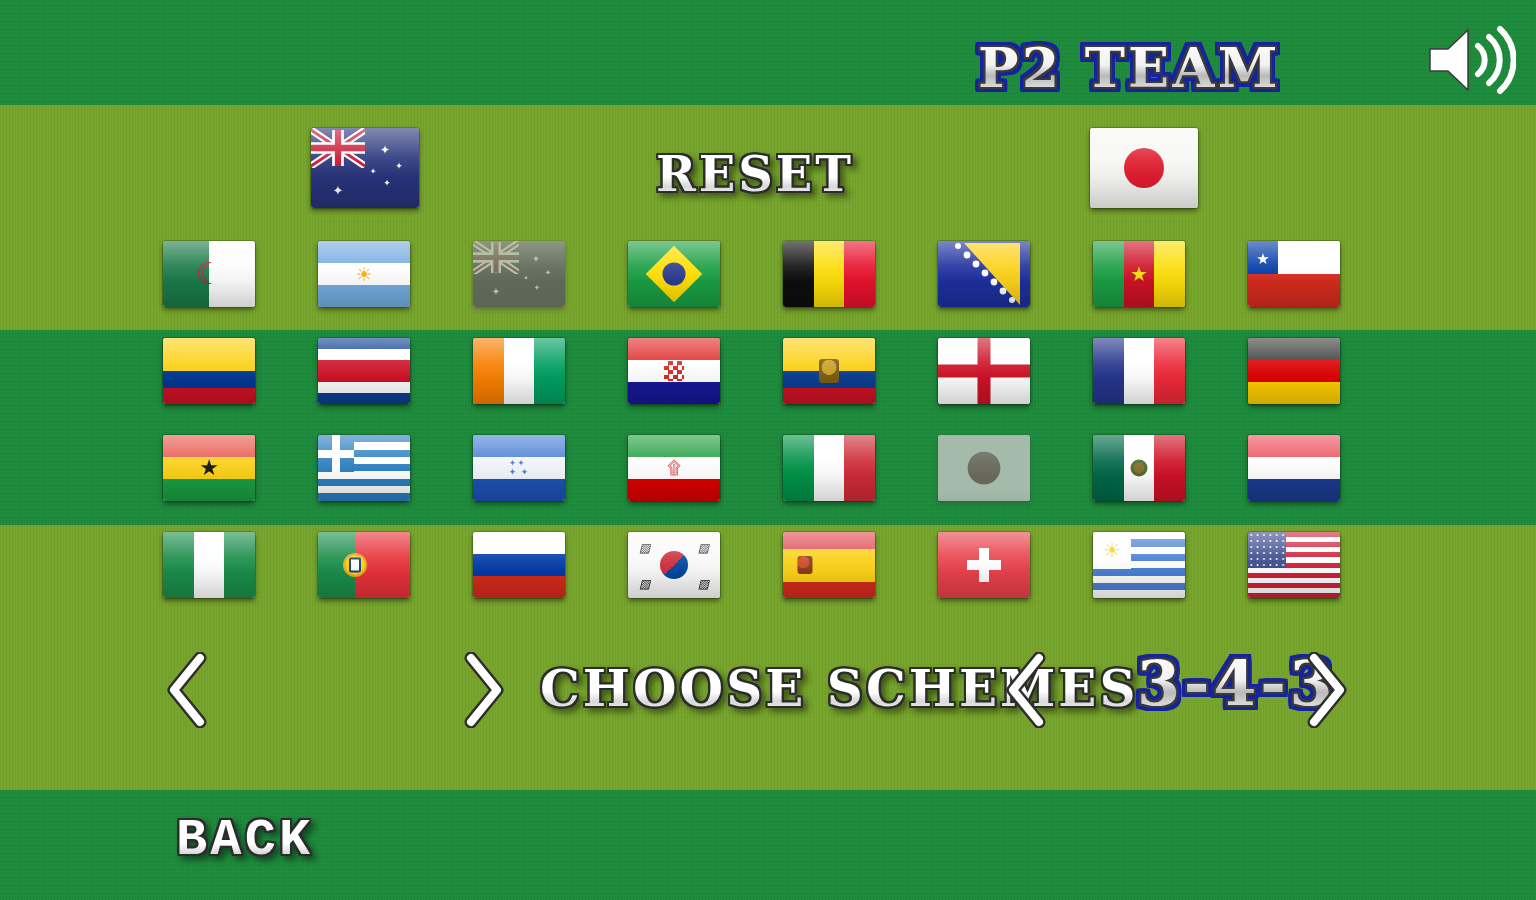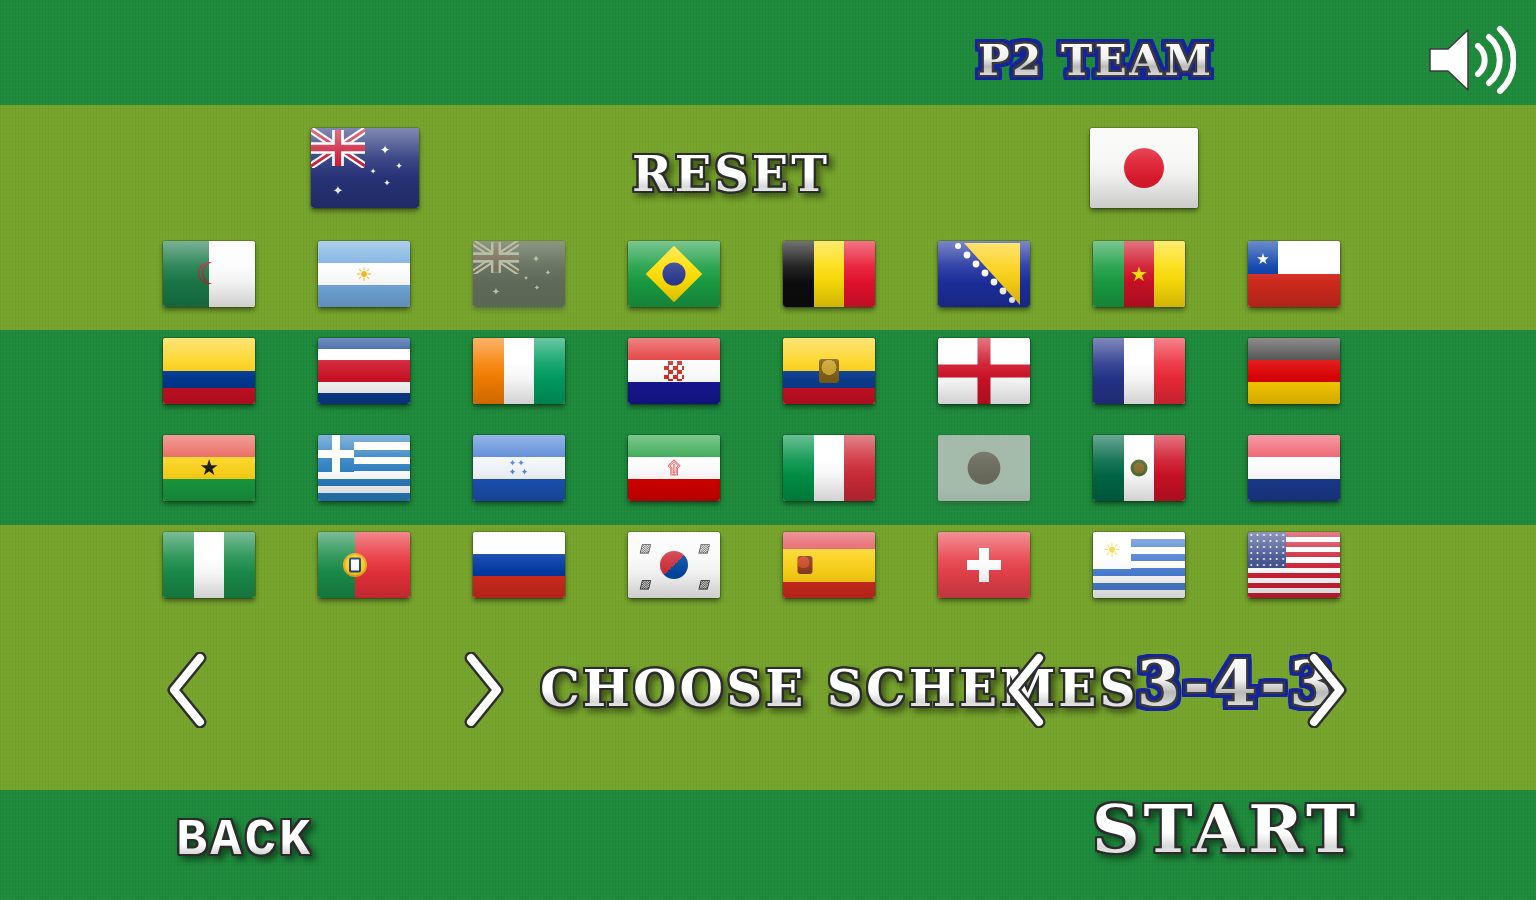--- a/index.html
+++ b/index.html
@@ -61,32 +61,32 @@
     -webkit-background-clip:text; background-clip:text; color:transparent;
     filter:
       drop-shadow(2px 0 0 #3a3a3a) drop-shadow(-2px 0 0 #3a3a3a)
       drop-shadow(0 2px 0 #3a3a3a) drop-shadow(0 -2px 0 #3a3a3a)
       drop-shadow(3px 0 0 #15239c) drop-shadow(-3px 0 0 #15239c)
       drop-shadow(0 3px 0 #15239c) drop-shadow(0 -3px 0 #15239c);
   }
 
   
   #p1-team-title { position:absolute; left:212px; top:36px; font-size:62px; }
-  #p2-team-title { position:absolute; left:978px; top:36px; font-size:42px; }
+  #p2-team-title { position:absolute; left:978px; top:36px; font-size:54px; }
 
   #sound-toggle {
     position:absolute; right:16px; top:20px; width:100px; height:80px;
     display:flex; align-items:center; justify-content:center; cursor:pointer;
   }
 
   
   #p1-selected-flag { position:absolute; left:311px; top:128px; }
   #p2-selected-flag { position:absolute; left:1090px; top:128px; }
   #reset-button {
-    position:absolute; left:632px; top:146px; font-size:48px; cursor:pointer;
+    position:absolute; left:656px; top:146px; font-size:48px; cursor:pointer;
   }
 
   .flagbox {
     display:block; position:relative; overflow:hidden;
     border-radius:3px;
     box-shadow:0 3px 5px rgba(0,0,0,.45), 0 0 0 1px rgba(0,0,0,.18);
     background:#fff;
   }
   .flagbox.big { width:108px; height:80px; }
   .flagbox.cell { width:92px; height:66px; }
@@ -520,15 +520,14 @@
     <div id="p2-scheme-value" class="varsity blueOutline scheme-value">3-4-3</div>
     <div class="arrow" id="p2-scheme-next">
       <svg width="46" height="76" viewBox="0 0 46 76">
         <path d="M10 6 L36 38 L10 70" fill="none" stroke="#2e2e2e" stroke-width="13" stroke-linecap="round" stroke-linejoin="round"></path>
         <path d="M10 6 L36 38 L10 70" fill="none" stroke="#ffffff" stroke-width="8" stroke-linecap="round" stroke-linejoin="round"></path>
       </svg>
     </div>
   </div>
 
   <div id="back-button" class="varsity plainOutline">BACK</div>
-  <div id="start-button" class="varsity plainOutline">START</div>
 
 </div>
 
 </body></html>

